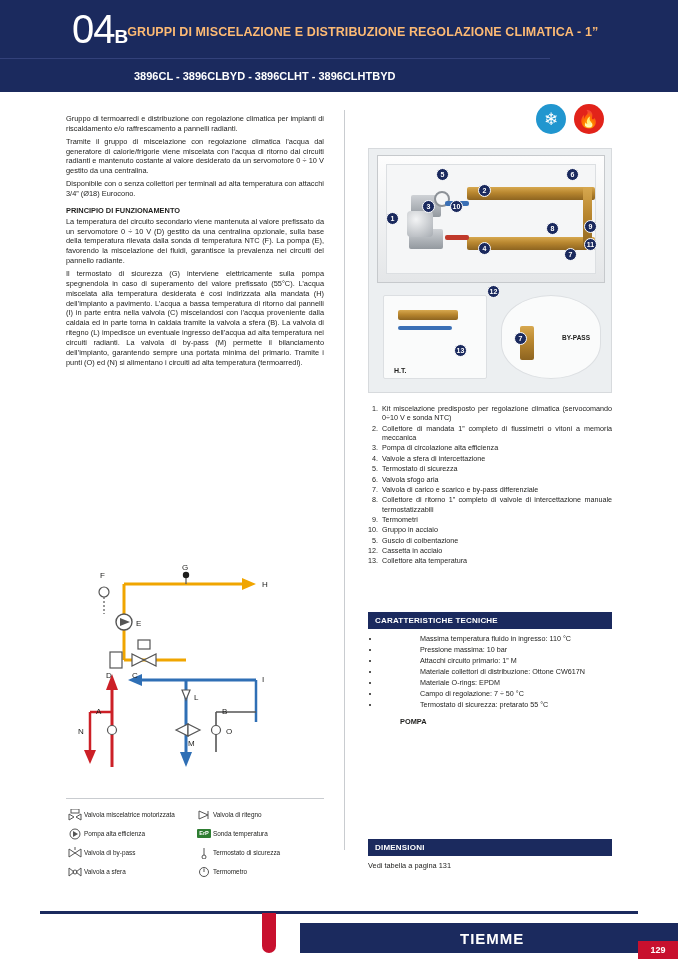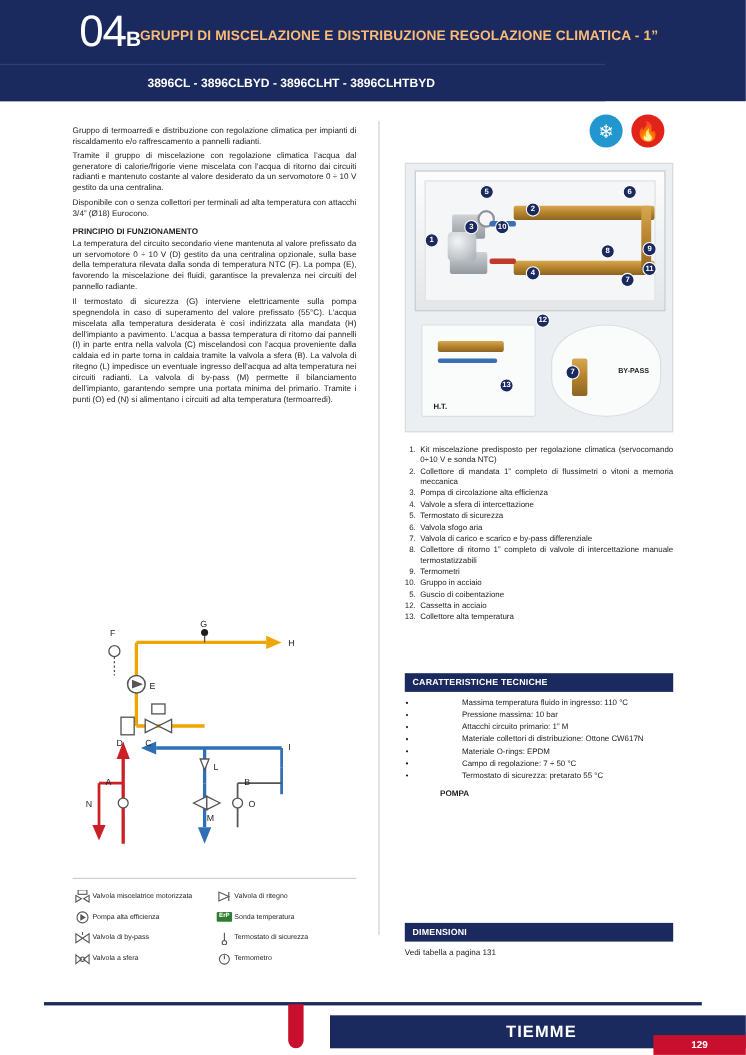--- a/index.html
+++ b/index.html
@@ -379,21 +379,21 @@
   .footer-red {
     position: absolute;
     left: 262px; top: 2px;
     width: 14px; height: 40px;
     background: #c8102e;
     border-radius: 0 0 7px 7px;
   }
   .page-num-box {
     position: absolute;
     right: 0; top: 30px;
-    width: 84px; height: 18px;
+    width: 40px; height: 18px;
     background: #c8102e;
     color: #ffffff;
     font-size: 9px;
     font-weight: 700;
     display: flex;
     align-items: center;
     justify-content: center;
   }
 </style>
 </head>

